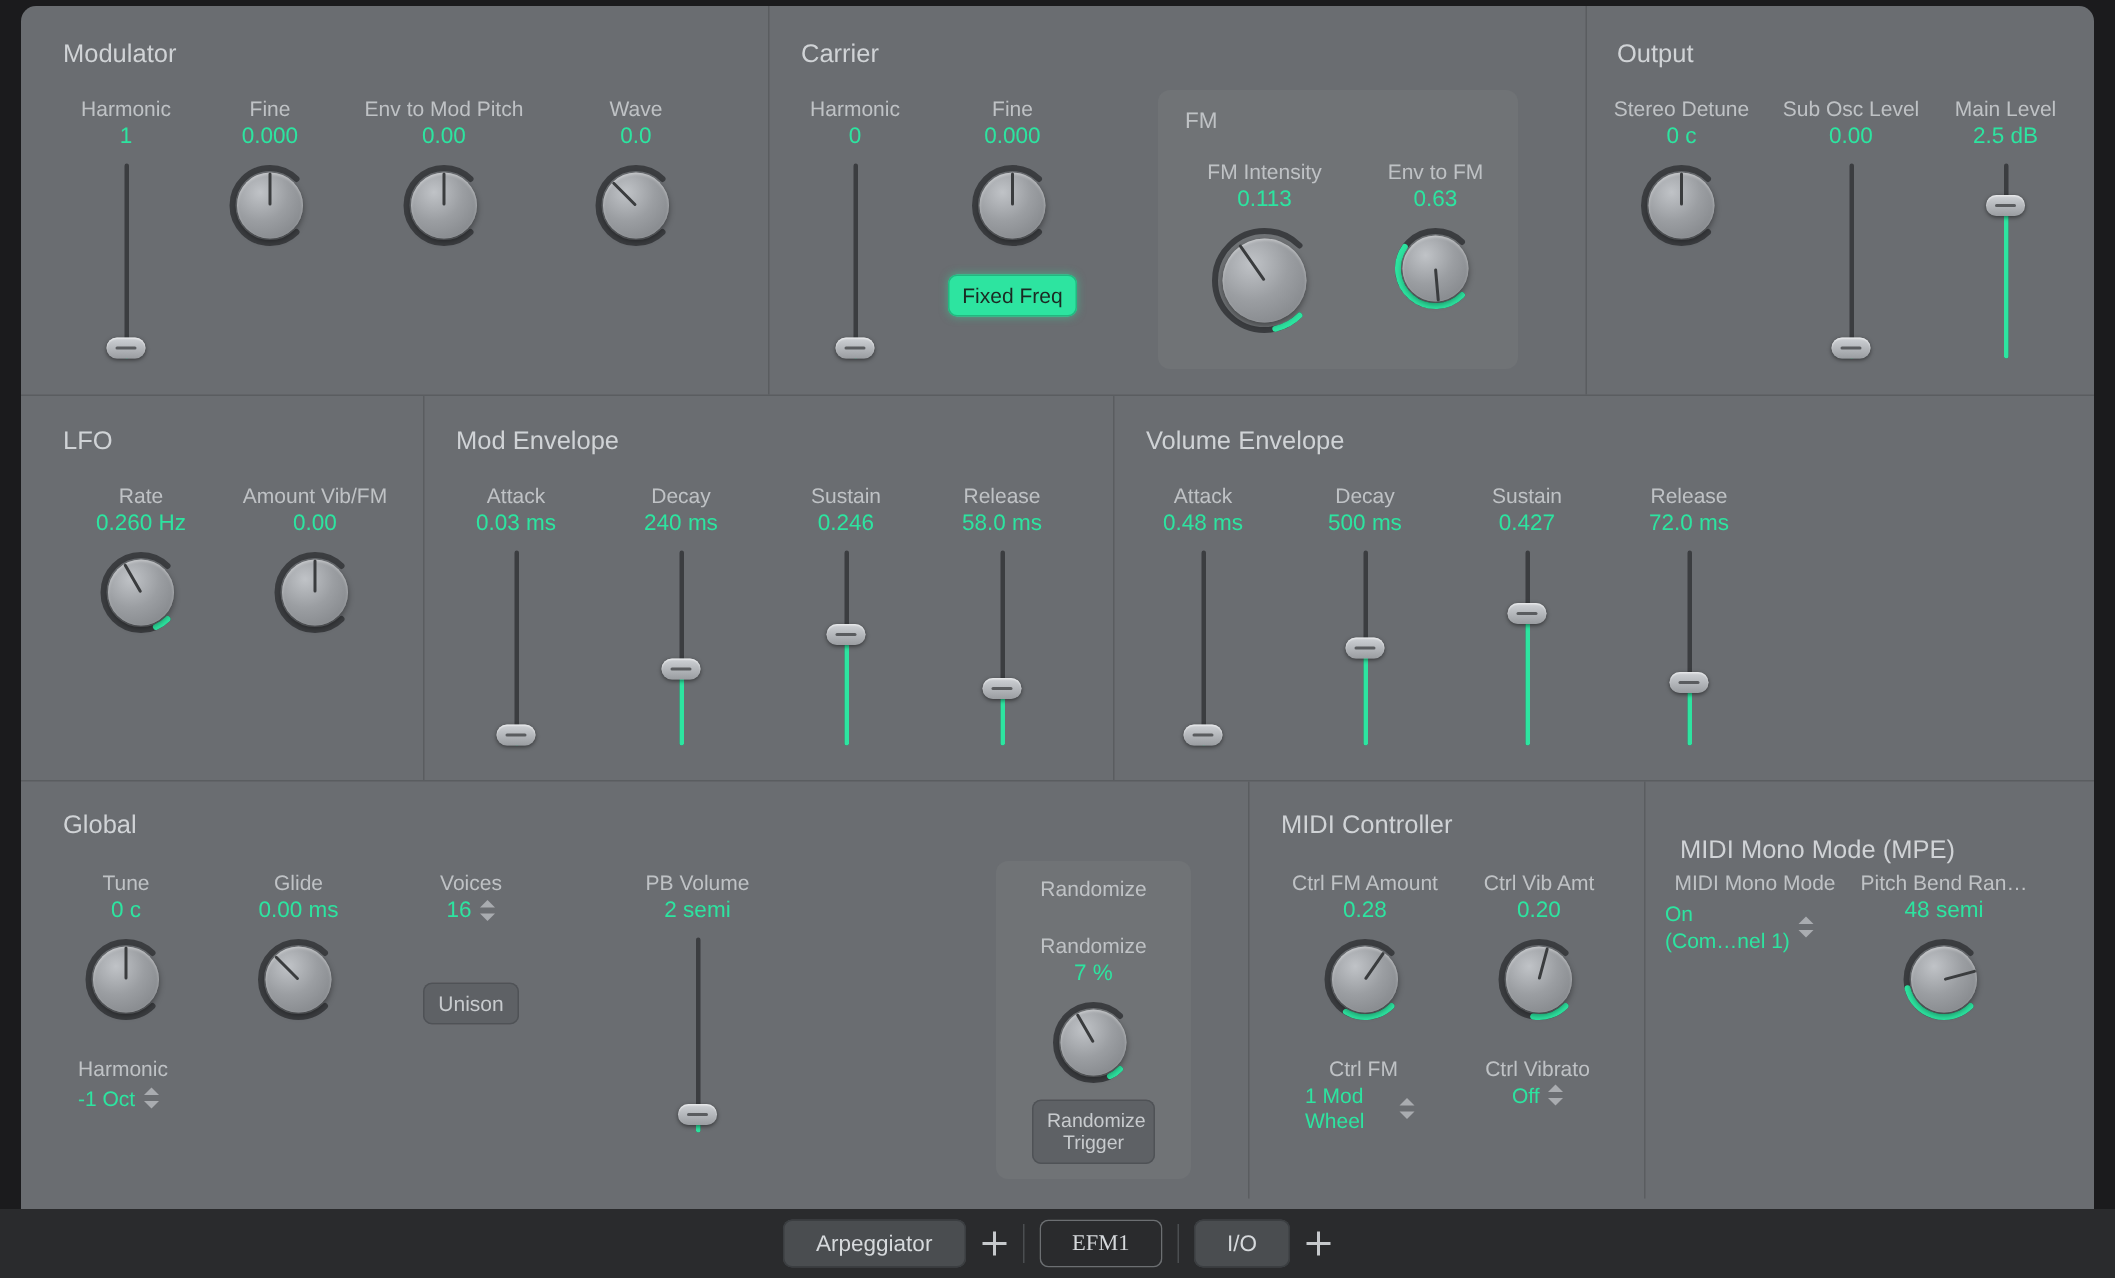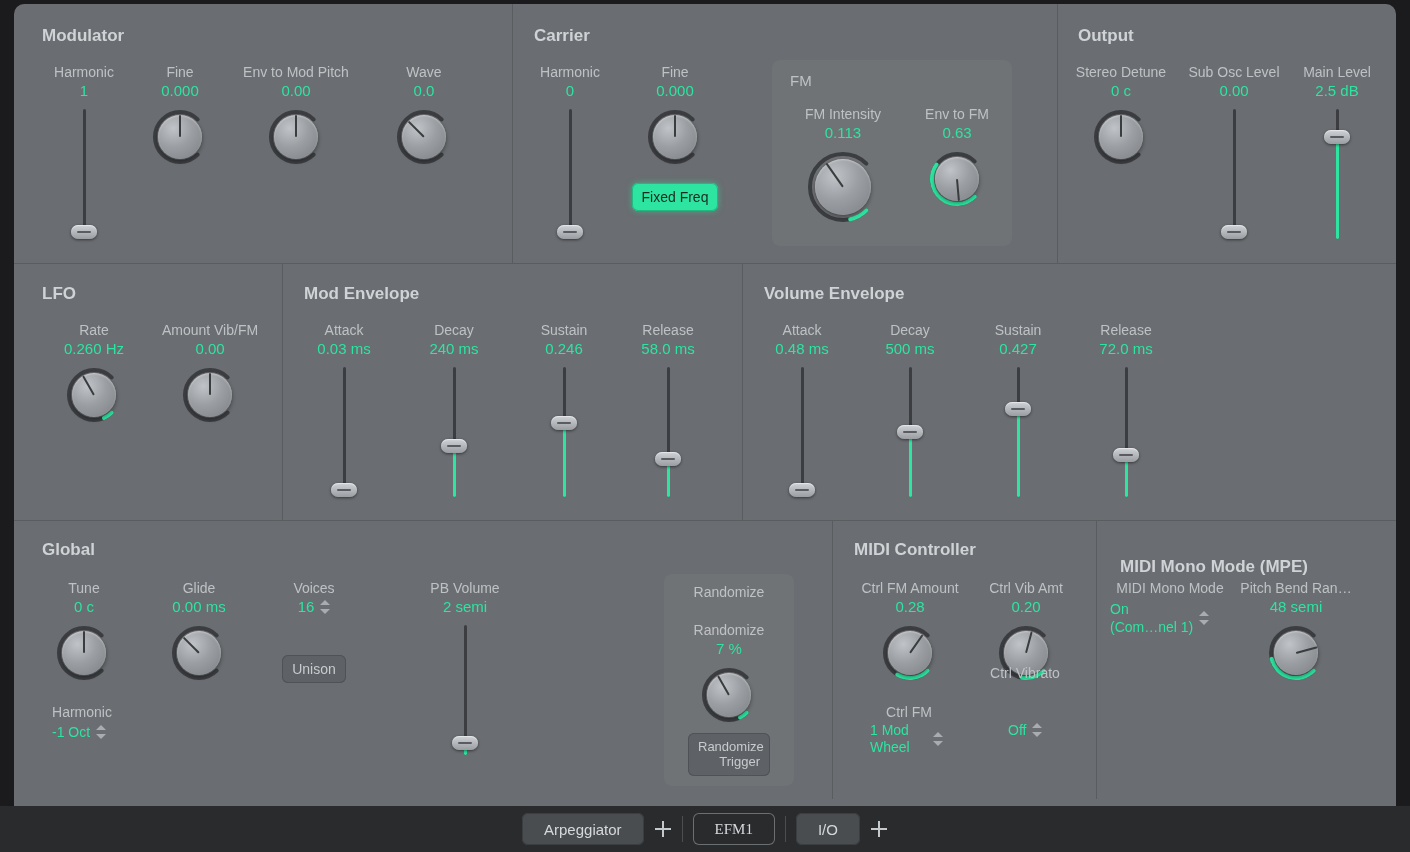--- a/index.html
+++ b/index.html
@@ -1,38 +1,38 @@
 <!DOCTYPE html>
 <html><head>
 <meta charset="utf-8">
 <style>
   * { box-sizing: border-box; margin: 0; padding: 0; font-family: -apple-system, "Helvetica Neue", Arial, sans-serif; }
   body { background:#1b1b1d; width:1410px; height:852px; overflow:hidden; }
   .panel { position:absolute; left:14px; top:4px; width:1382px; height:844px; background:#6a6d71; border-radius:10px; }
   .divider-h { position:absolute; left:0; width:100%; height:1px; background:#5a5d60; }
   .divider-v { position:absolute; top:0; width:1px; background:#5a5d60; }
-  .section-title { color:#d0d3d6; font-size:17px; font-weight:700; }
+  .section-title { color:#d0d3d6; font-size:17px; font-weight:400; }
   .plabel { color:#bfc2c5; font-size:14px; text-align:center; }
   .pval { color:#2de4a0; font-size:15px; text-align:center; margin-top:2px; }
   .param { display:flex; flex-direction:column; align-items:center; position:absolute; }
   
   .knob-wrap { position:relative; width:56px; height:56px; margin-top:10px; }
   .knob-wrap.big { width:72px; height:72px; }
   .knob-wrap svg.arc { position:absolute; inset:0; }
   .knob-body { position:absolute; inset:6px; border-radius:50%; background:radial-gradient(circle at 35% 30%, #c0c3c7 0%, #9b9ea2 45%, #7c7f83 100%); box-shadow: inset 0 1px 2px rgba(255,255,255,.4), 0 2px 4px rgba(0,0,0,.4); }
   .knob-wrap.big .knob-body { inset:8px; }
   .knob-tick { position:absolute; left:50%; top:50%; width:2px; height:40%; background:#3a3c3e; transform-origin: 50% 0%; margin-left:-1px; border-radius:2px; }
   
   .slider { position:relative; width:20px; height:130px; margin-top:10px; }
   .slider .track { position:absolute; left:50%; margin-left:-1.5px; width:3px; top:0; bottom:0; background:#3b3d40; border-radius:2px; }
   .slider .fill  { position:absolute; left:50%; margin-left:-1.5px; width:3px; bottom:0; background:#2de4a0; border-radius:2px; }
   .slider .thumb { position:absolute; left:50%; margin-left:-13px; width:26px; height:14px; border-radius:8px; background:linear-gradient(#cfd2d6,#9a9da1); box-shadow:0 1px 3px rgba(0,0,0,.5), inset 0 1px 1px rgba(255,255,255,.5); }
   .slider .thumb::after { content:""; position:absolute; left:6px; right:6px; top:50%; height:2px; margin-top:-1px; background:#5a5c5f; border-radius:2px; }
   
-  .btn { background:#5e6165; color:#c8cbce; border-radius:6px; font-size:14px; padding:6px 10px; text-align:right; box-shadow: inset 0 0 0 1px #4f5256; cursor:pointer; }
+  .btn { background:#5e6165; color:#c8cbce; border-radius:6px; font-size:14px; padding:6px 10px; text-align:center; box-shadow: inset 0 0 0 1px #4f5256; cursor:pointer; }
   .btn.on { background:#2de4a0; color:#1b2a23; box-shadow: 0 0 6px rgba(45,228,160,.5), inset 0 0 0 1px #22b880; }
   .group-box { position:absolute; background:#707376; border-radius:8px; }
   .group-title { color:#bfc2c5; font-size:15px; }
   .select { color:#2de4a0; font-size:14px; display:flex; align-items:center; gap:6px; }
   .chevrons { width:10px; height:14px; position:relative; display:inline-block; }
   .chevrons::before, .chevrons::after { content:""; position:absolute; left:0; width:0; height:0; border-left:5px solid transparent; border-right:5px solid transparent; }
   .chevrons::before { top:0; border-bottom:5px solid #a9acb0; }
   .chevrons::after  { bottom:0; border-top:5px solid #a9acb0; }
   
   .footer { position:absolute; left:0; right:0; bottom:0; height:46px; background:#2a2b2d; display:flex; align-items:center; justify-content:center; gap:10px; }
@@ -377,21 +377,21 @@
         </svg>
         <div class="knob-body"></div>
         <div class="knob-tick" style="transform: rotate(195deg);"></div>
       </div>
   </div>
   <div class="plabel" style="position:absolute; left:850px; top:700px; width:90px">Ctrl FM</div>
   <div class="select" style="position:absolute; left:856px; top:718px; width:70px; line-height:1.2">
     <span>1 Mod Wheel</span>
       <span class="chevrons"></span>
   </div>
-  <div class="plabel" style="position:absolute; left:966px; top:661px; width:90px">Ctrl Vibrato</div>
+  <div class="plabel" style="position:absolute; left:966px; top:700px; width:90px">Ctrl Vibrato</div>
   <div class="select" style="position:absolute; left:994px; top:718px">
     <span>Off</span>
       <span class="chevrons"></span>
   </div>
 
   <div class="section-title" style="position:absolute; left:1106px; top:553px">MIDI Mono Mode (MPE)</div>
   <div class="plabel" style="position:absolute; left:1096px; top:576px; width:120px">MIDI Mono Mode</div>
   <div class="select" style="position:absolute; left:1096px; top:596px; width:110px; white-space:pre-line; line-height:1.3">
     <span>On
 (Com…nel 1)</span><span class="chevrons"></span>

